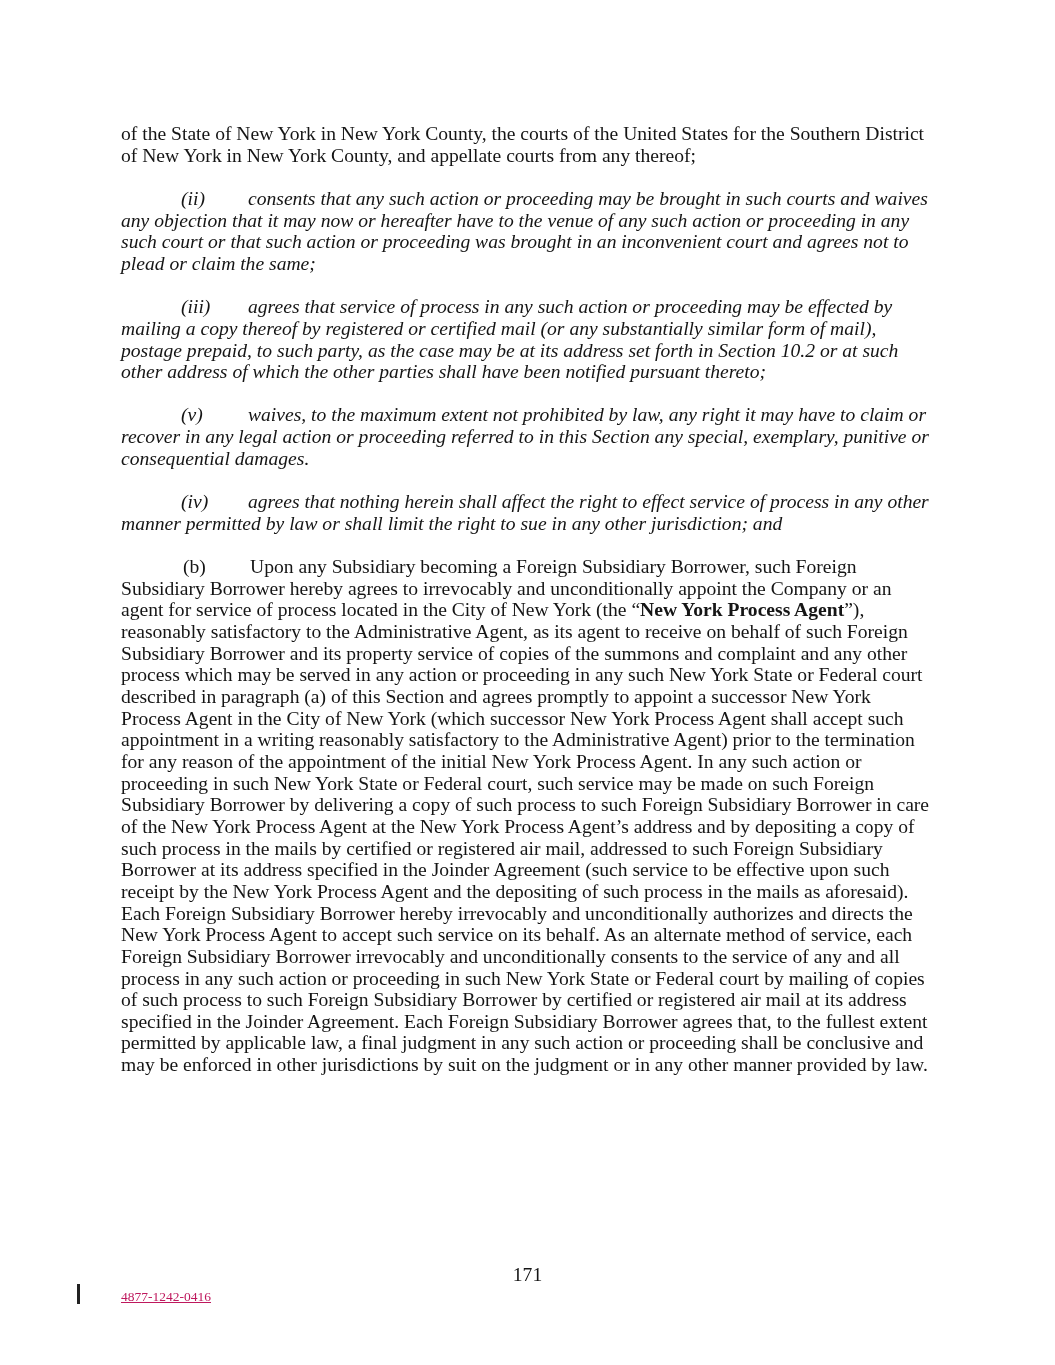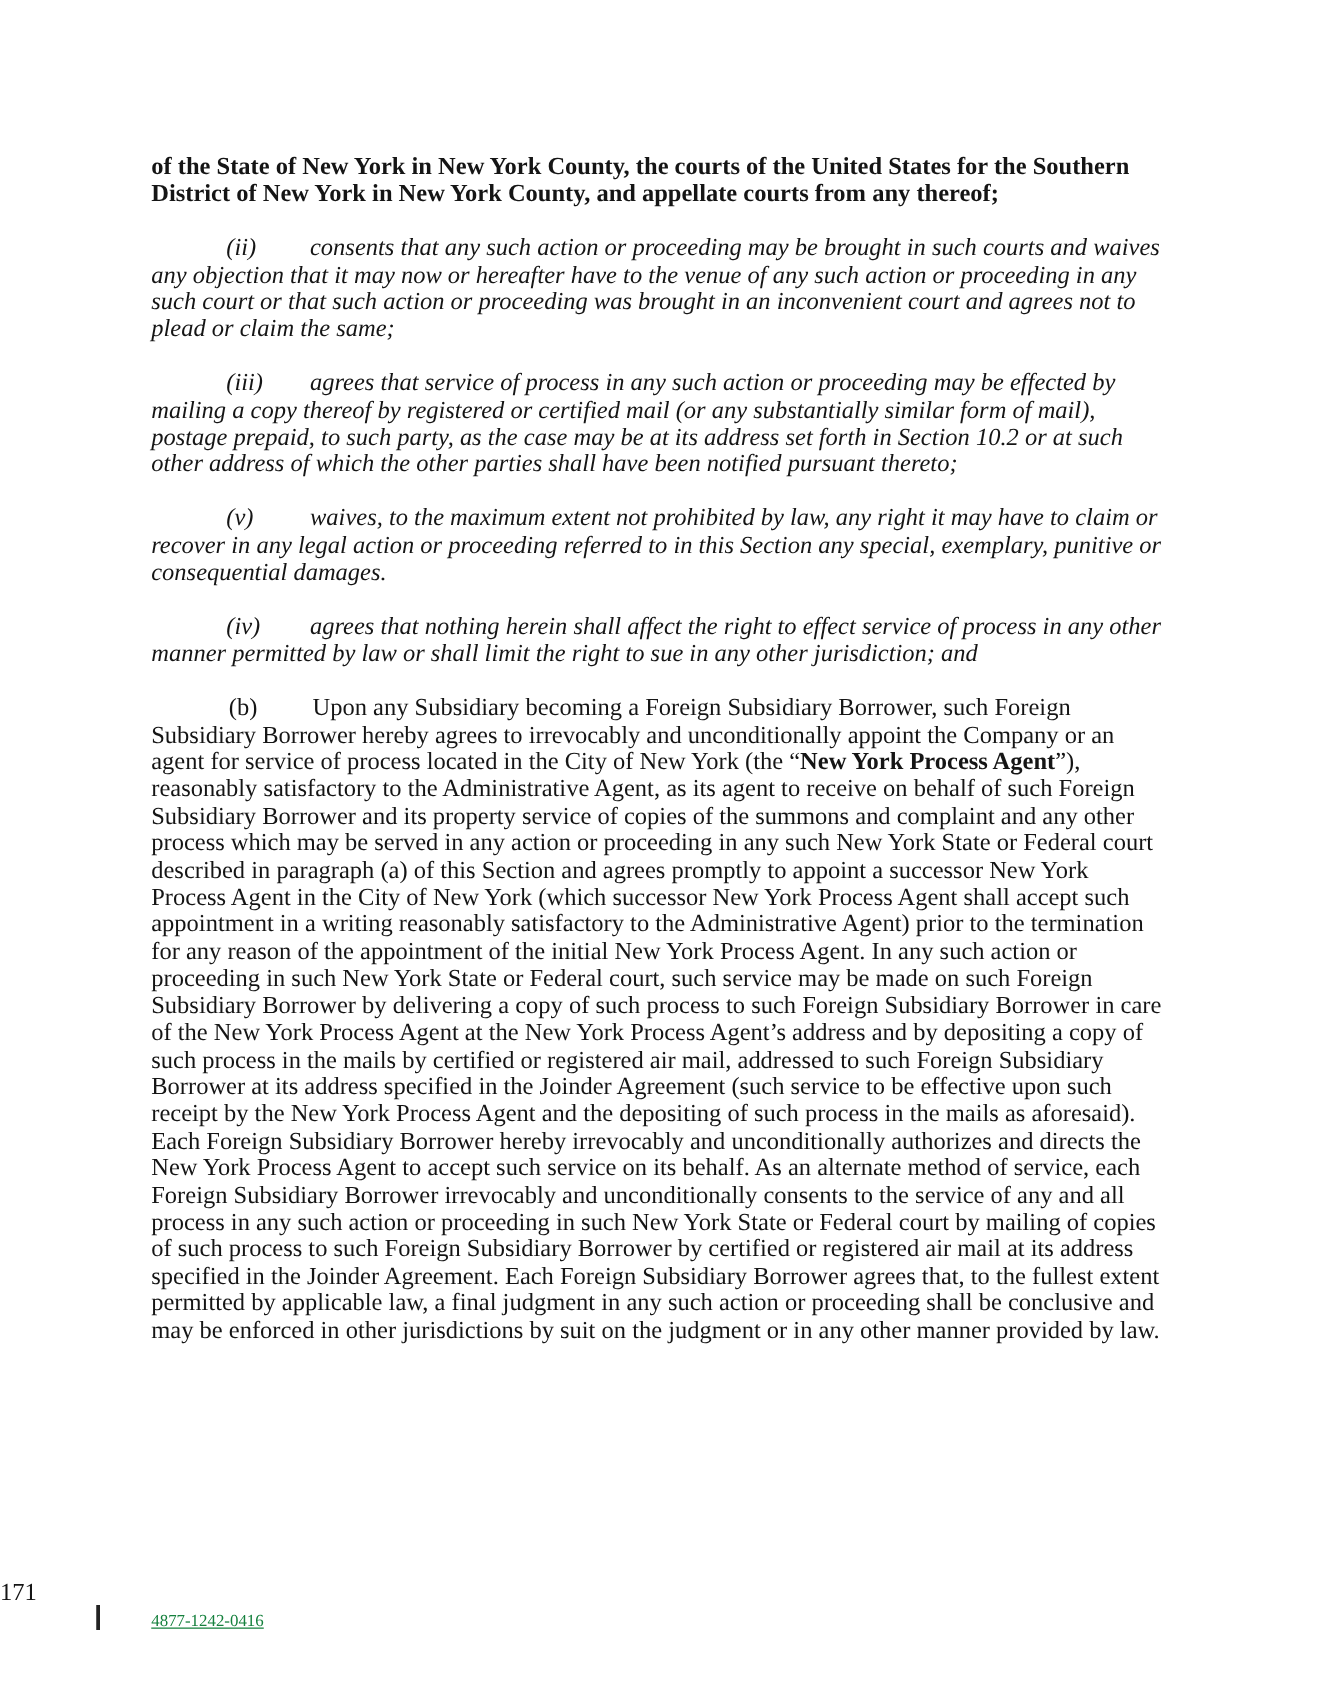--- a/index.html
+++ b/index.html
@@ -24,21 +24,20 @@
     top: 123px;
     width: 812px;
     text-align: left;
   }
   .content p {
     margin: 0 0 21.65px 0;
   }
   
   .p-cont {
     margin-left: 62px;
-    font-weight: bold;
   }
   .clause {
     margin-left: 62px;
     text-indent: 60px;
     font-style: italic;
   }
   .clause .num {
     display: inline-block;
     min-width: 67px;
     text-indent: 0;
@@ -56,30 +55,30 @@
     text-indent: 0;
   }
   .bold {
     font-weight: bold;
   }
   .page-number {
     position: absolute;
     left: 0;
     right: 0;
     top: 1264px;
-    text-align: left;
+    text-align: center;
     font-size: 19.6px;
   }
   .doc-id {
     position: absolute;
     left: 121px;
     top: 1289px;
     font-size: 13.5px;
     line-height: 15px;
-    color: #15803d;
+    color: #be185d;
     text-decoration: underline;
     cursor: pointer;
   }
   .change-bar {
     position: absolute;
     left: 77px;
     top: 1284px;
     width: 3px;
     height: 20px;
     background: #222222;

